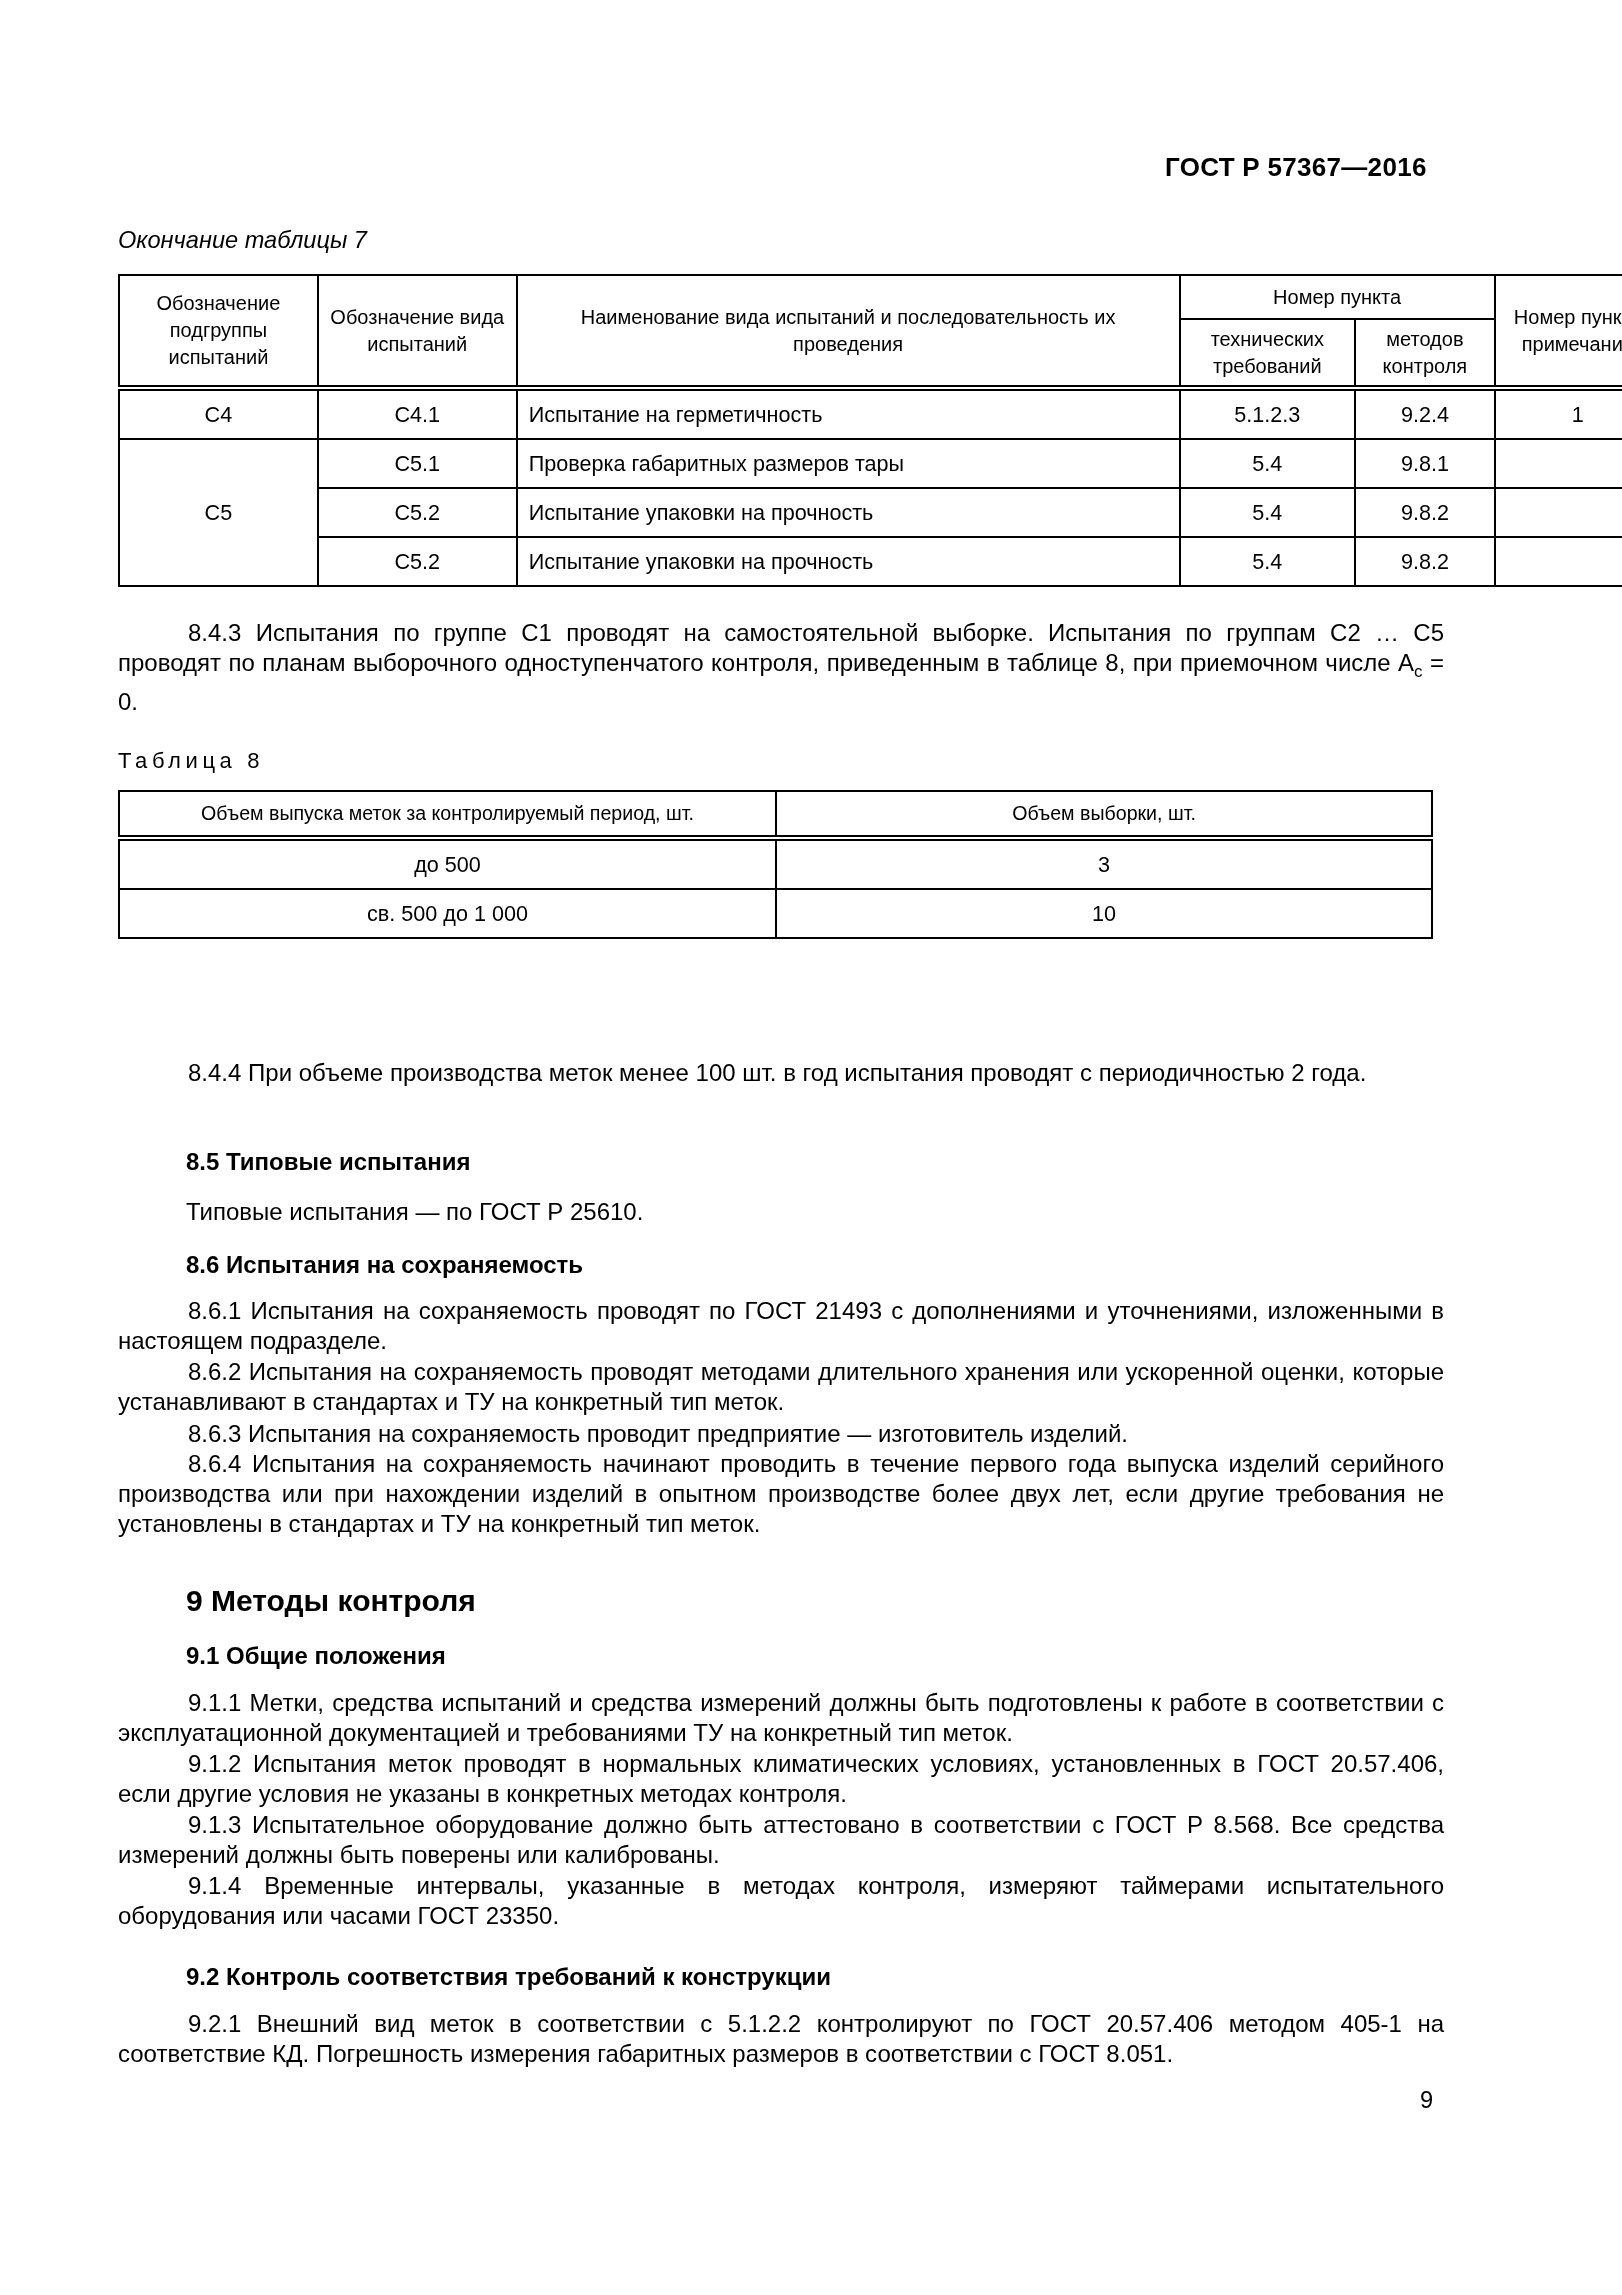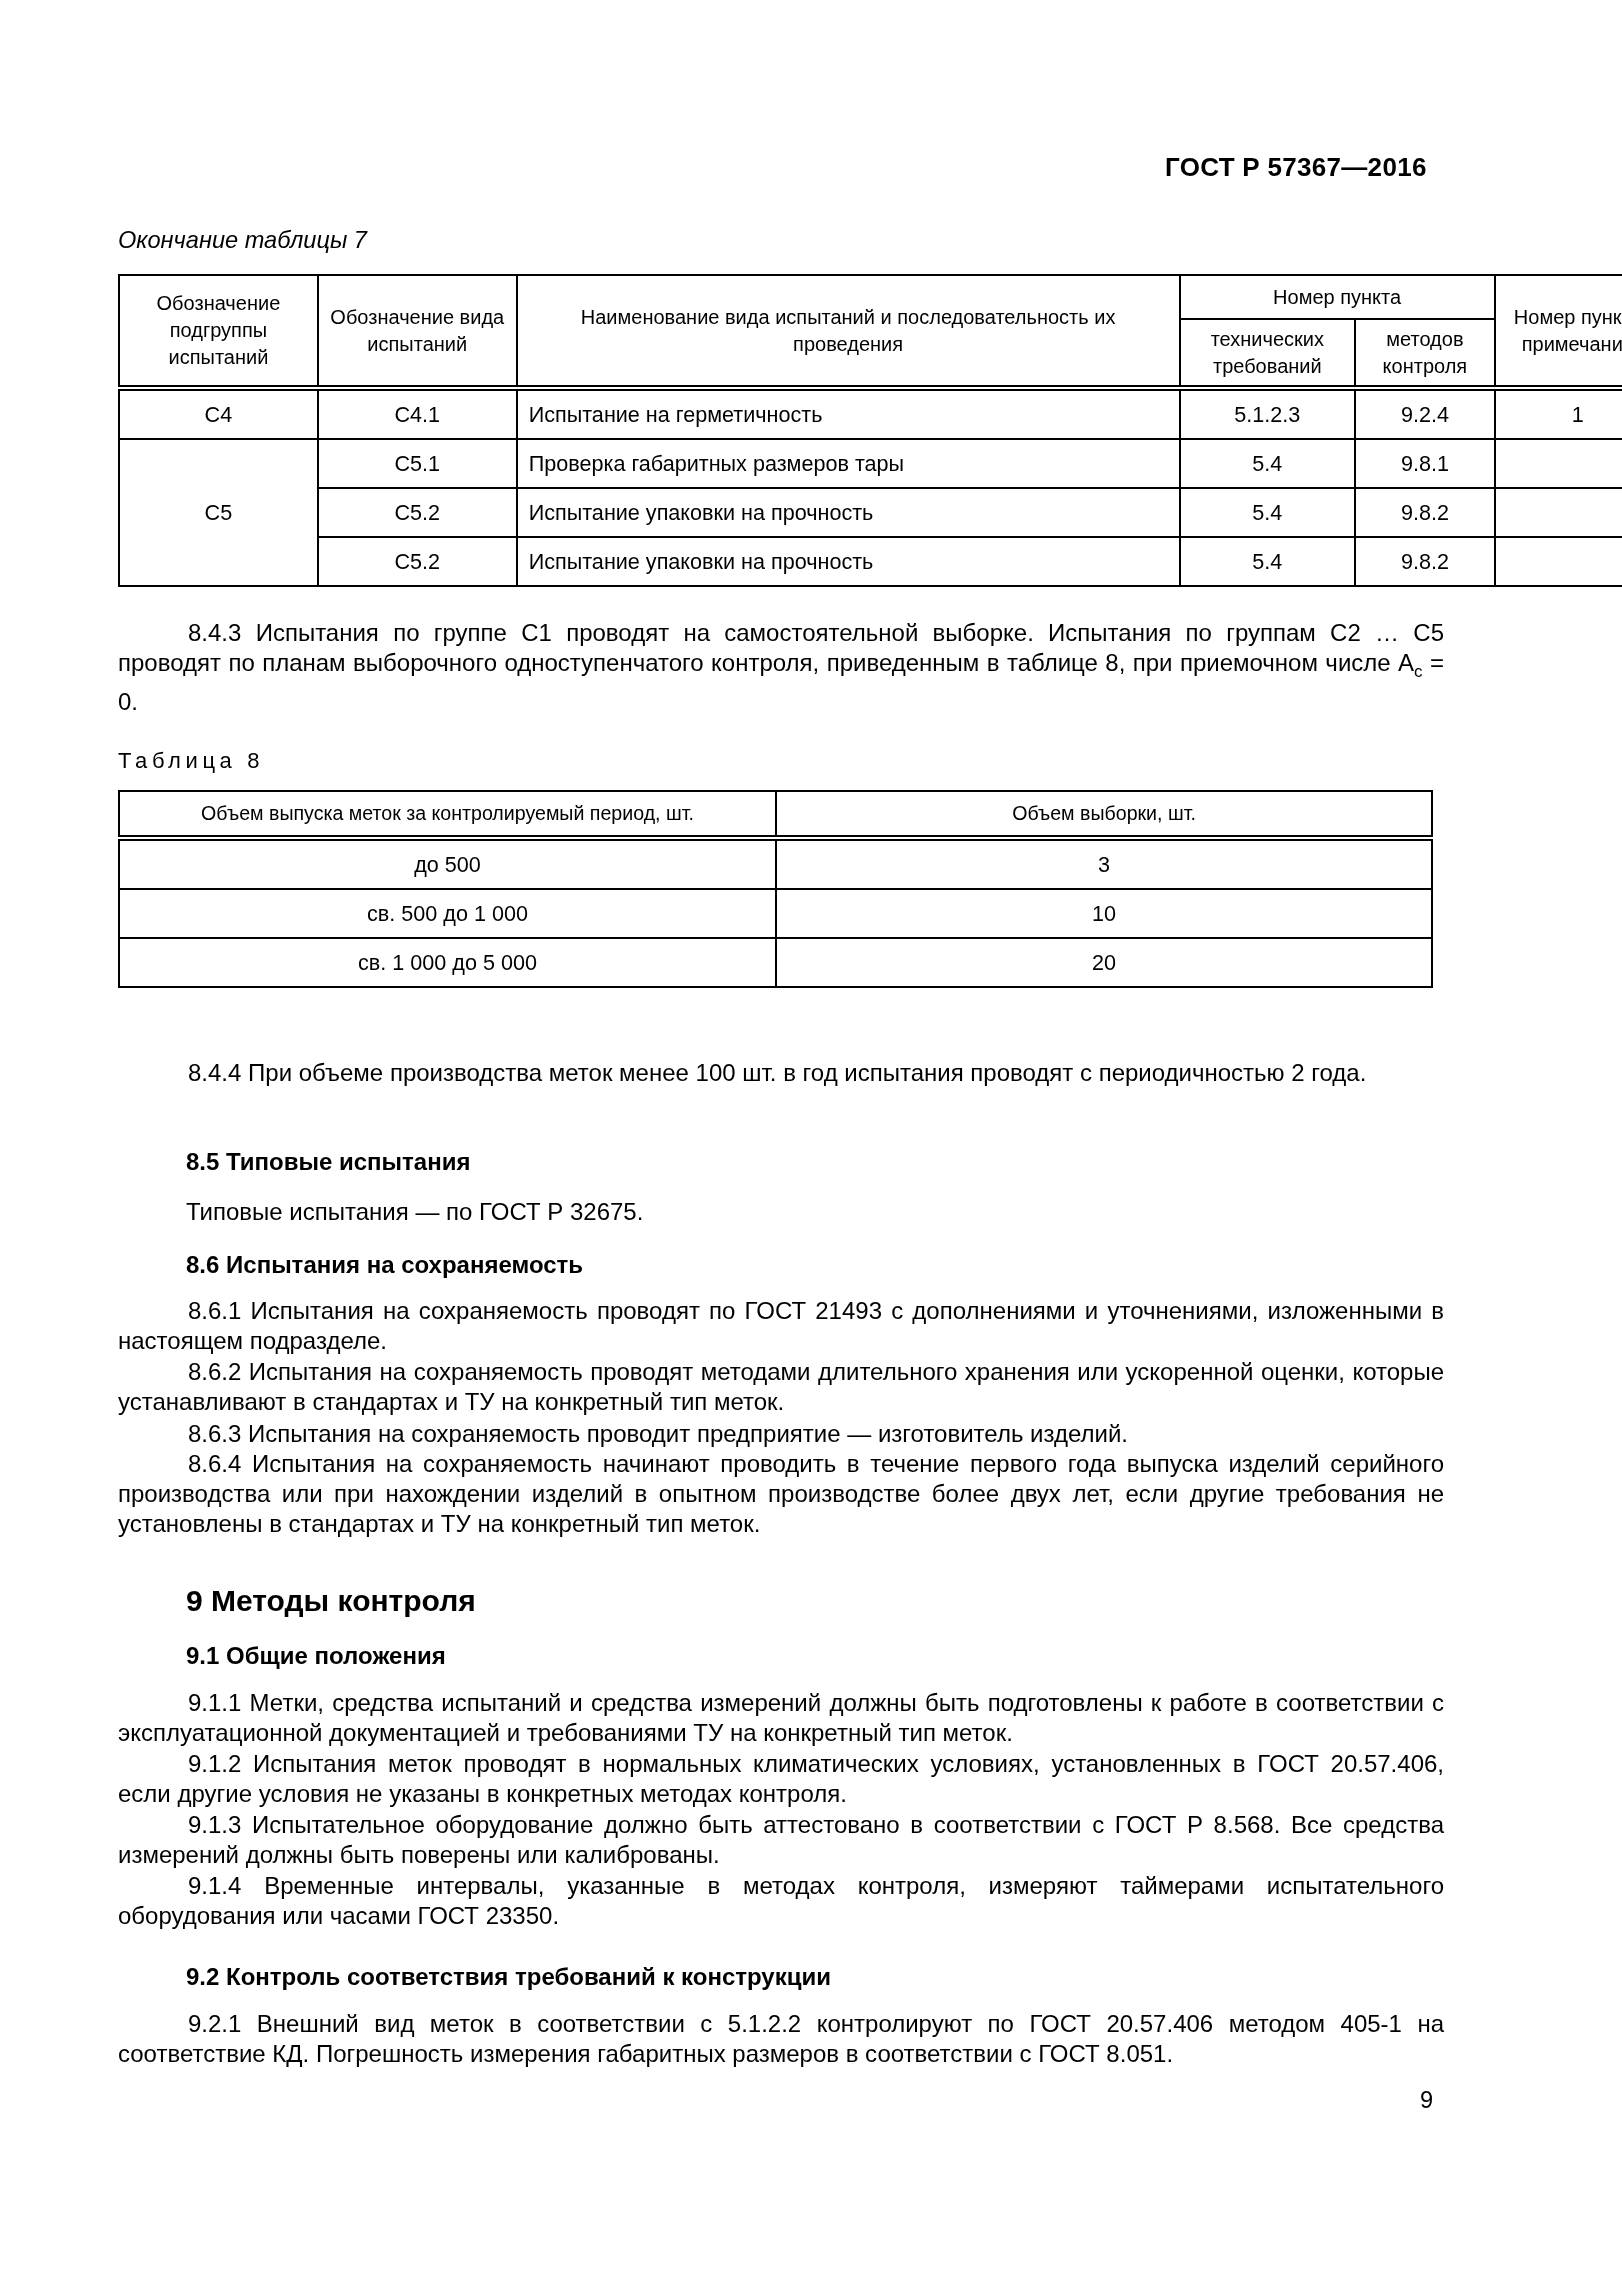--- a/index.html
+++ b/index.html
@@ -105,31 +105,27 @@
   </thead>
   <tbody>
     <tr>
       <td>до 500</td>
       <td>3</td>
     </tr>
     <tr>
       <td>св. 500 до 1 000</td>
       <td>10</td>
     </tr>
-    <tr>
-      <td>св. 1 000 до 5 000</td>
-      <td>20</td>
-    </tr>
   </tbody>
 </table>
 
 <div class="p indent" style="top:1058px;">8.4.4 При объеме производства меток менее 100 шт. в год испытания проводят с периодичностью 2 года.</div>
 
 <div class="h2" style="top:1148px;">8.5 Типовые испытания</div>
-<div class="p" style="top:1197px; left:186px; width:1243px;">Типовые испытания — по ГОСТ Р 32675.</div>
+<div class="p" style="top:1197px; left:186px; width:1243px;">Типовые испытания — по ГОСТ Р 25610.</div>
 
 <div class="h2" style="top:1251px;">8.6 Испытания на сохраняемость</div>
 <div class="p indent" style="top:1296px;">8.6.1 Испытания на сохраняемость проводят по ГОСТ 21493 с дополнениями и уточнениями, изложенными в настоящем подразделе.</div>
 <div class="p indent" style="top:1357px;">8.6.2 Испытания на сохраняемость проводят методами длительного хранения или ускоренной оценки, которые устанавливают в стандартах и ТУ на конкретный тип меток.</div>
 <div class="p indent" style="top:1419px;">8.6.3 Испытания на сохраняемость проводит предприятие — изготовитель изделий.</div>
 <div class="p indent" style="top:1449px;">8.6.4 Испытания на сохраняемость начинают проводить в течение первого года выпуска изделий серийного производства или при нахождении изделий в опытном производстве более двух лет, если другие требования не установлены в стандартах и ТУ на конкретный тип меток.</div>
 
 <div class="h1" style="top:1584px;">9 Методы контроля</div>
 
 <div class="h2" style="top:1642px;">9.1 Общие положения</div>

